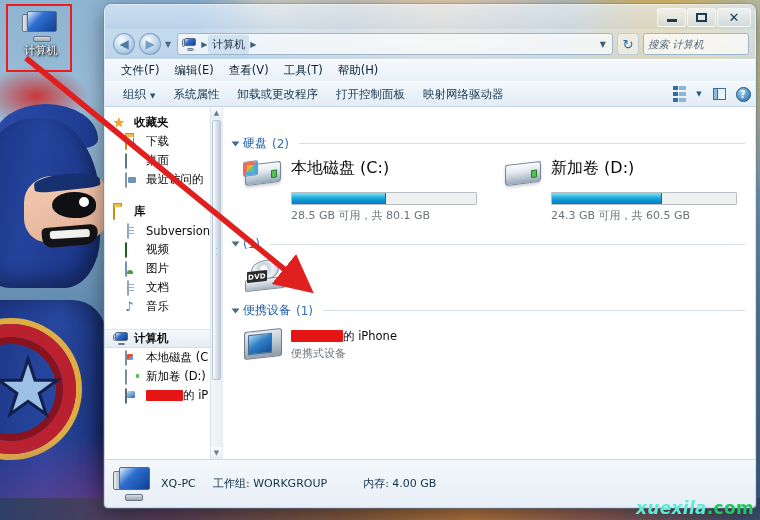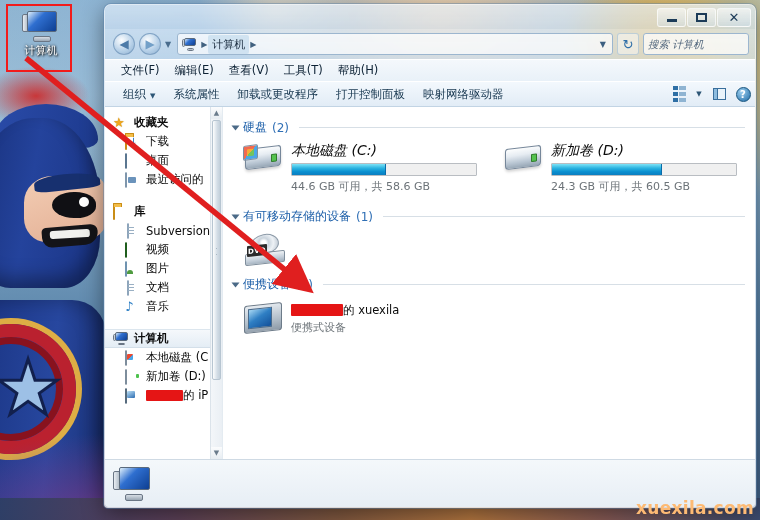--- a/index.html
+++ b/index.html
@@ -394,21 +394,21 @@
     background:linear-gradient(90deg,#fdfefe,#d3dde6 60%,#c2cfda);
     border:1px solid #b7c5d1; border-radius:2px;
   }
   #sb-thumb::after {
     content:""; position:absolute; left:3px; right:3px; top:50%;
     height:5px; margin-top:-2px;
     border-top:1px solid #a9b8c5; border-bottom:1px solid #a9b8c5;
   }
 
   
-  #content { flex:1; background:#fff; padding:8px 0 0 6px; overflow:hidden; position:relative; }
+  #content { flex:1; background:#fff; padding:24px 0 0 6px; overflow:hidden; position:relative; }
   .grp-head { display:flex; align-items:center; gap:5px; padding:4px 10px 3px 4px; }
   .grp-tri {
     width:0; height:0; border-left:5px solid #4b6a87;
     border-top:4px solid transparent; border-bottom:4px solid transparent;
     transform: rotate(90deg);
   }
   .grp-title { font-size:12px; color:#1b5ea8; white-space:nowrap; }
   .grp-count { color:#2f6fb5; }
   .grp-line { flex:1; height:1px; background:#d7dfe6; margin-left:5px; }
 
@@ -430,21 +430,21 @@
     position:absolute; left:0px; top:4px; width:15px; height:15px; border-radius:2px;
     background: linear-gradient(135deg,#f26a4f 0 48%, #4aa6e8 48% 100%);
     border:1px solid #7e8fa0; transform: skewY(-7deg);
   }
   .hdd-badge::after {
     content:""; position:absolute; inset:3px;
     background: linear-gradient(135deg,#f7b733 0 48%, #7ac943 48% 100%);
     opacity:.85; border-radius:1px;
   }
   .drive-info { flex:1; min-width:0; padding-top:1px; }
-  .drive-name { font-size:14px; color:#0a0a0a; margin-bottom:3px; white-space:nowrap;font-style:italic; }
+  .drive-name { font-size:16px; color:#0a0a0a; margin-bottom:13px; white-space:nowrap; }
   .bar-outer {
     height:13px; background:#f0f0f0; border:1px solid #b9bdc2; border-radius:1px;
     overflow:hidden; width:186px;
   }
   .bar-fill {
     height:100%;
     background: linear-gradient(180deg,#7ee3f7 0%,#2bb3e0 38%,#0a8fd0 70%,#0b7ec0 100%);
     border-right:1px solid #0a6ba8;
   }
   .drive-free { font-size:11px; color:#6c7378; margin-top:3px; white-space:nowrap; }
@@ -503,22 +503,22 @@
 
   
   #red-arrow { position:absolute; inset:0; pointer-events:none; }
 
   
   #watermark {
     position:absolute; right:6px; bottom:2px;
     font-size:17px; font-weight:bold; letter-spacing:.3px;
     font-family:"DejaVu Sans","Liberation Sans",sans-serif;
   }
-  #watermark .wx { color:#fdba74; }
-  #watermark .wc { color:#fdba74; }
+  #watermark .wx { color:#5eead4;font-style:italic; }
+  #watermark .wc { color:#22c55e; }
 </style>
 </head>
 <body>
 
 <div id="wallpaper">
   <div class="wp-sky"></div>
   <div class="wp-gold-blob"></div>
   <div class="wp-orange-blob"></div>
   <div class="wp-red-blob"></div>
   <div class="cap-helm-top"></div>
@@ -722,41 +722,40 @@
         <div class="drive">
           <span class="drive-ico">
             <span class="hdd-art"></span>
             <span class="hdd-badge"></span>
           </span>
           <span class="drive-info">
             <span class="drive-name" style="display:block">本地磁盘 (C:)</span>
             <span class="bar-outer" style="display:block">
               <span class="bar-fill" style="display:block;width:51%"></span>
             </span>
-            <span class="drive-free" style="display:block">44.6 GB 可用，共 58.6 GB</span>
+            <span class="drive-free" style="display:block">28.5 GB 可用，共 80.1 GB</span>
           </span>
         </div>
 
         <div class="drive">
           <span class="drive-ico">
             <span class="hdd-art"></span>
           </span>
           <span class="drive-info">
             <span class="drive-name" style="display:block">新加卷 (D:)</span>
             <span class="bar-outer" style="display:block">
               <span class="bar-fill" style="display:block;width:60%"></span>
             </span>
             <span class="drive-free" style="display:block">24.3 GB 可用，共 60.5 GB</span>
           </span>
         </div>
       </div>
 
       <div class="grp-head">
         <span class="grp-tri"></span>
-        <span class="grp-title">有可移动存储的设备</span>
         <span class="grp-title grp-count">(1)</span>
         <span class="grp-line"></span>
       </div>
 
       <div class="dev-row">
         <span class="dvd-ico">
           <span class="dvd-disc"></span>
           <span class="dvd-tray"></span>
           <span class="dvd-tag">DVD</span>
         </span>
@@ -769,35 +768,40 @@
         <span class="grp-line"></span>
       </div>
 
       <div class="pdev-row">
         <span class="pdev-ico">
           <span class="pdev-body"></span>
           <span class="pdev-screen"></span>
         </span>
         <span class="pdev-text">
           <span class="pdev-name" style="display:block">
-            <span class="redact-wide" style="width:52px"></span><span>的 xuexila</span>
+            <span class="redact-wide" style="width:52px"></span><span>的 iPhone</span>
           </span>
           <span class="pdev-sub" style="display:block">便携式设备</span>
         </span>
       </div>
     </div>
   </div>
 
   <div id="statusbar">
     <span class="status-ico mon">
       <span class="tower"></span>
       <span class="screen"></span>
       <span class="base"></span>
     </span>
     <span class="status-lines">
+      <span class="status-line">
+        <span class="st-pc">XQ-PC</span>
+        <span class="st-lbl">工作组:</span>&nbsp;<span>WORKGROUP</span>
+        <span class="st-mem">内存:</span>&nbsp;<span>4.00 GB</span>
+      </span>
     </span>
   </div>
 </div>
 
 <svg id="red-arrow" width="760" height="520" viewBox="0 0 760 520">
   <defs>
     <marker id="ah" markerWidth="7" markerHeight="7" refX="2.6" refY="3.5" orient="auto">
       <path d="M0,0 L7,3.5 L0,7 z" fill="#e01f1f"></path>
     </marker>
   </defs>

